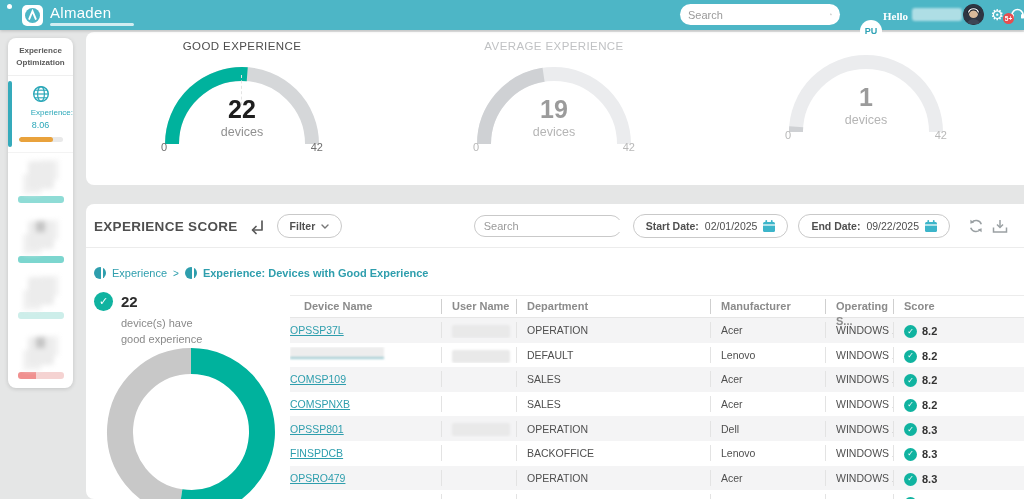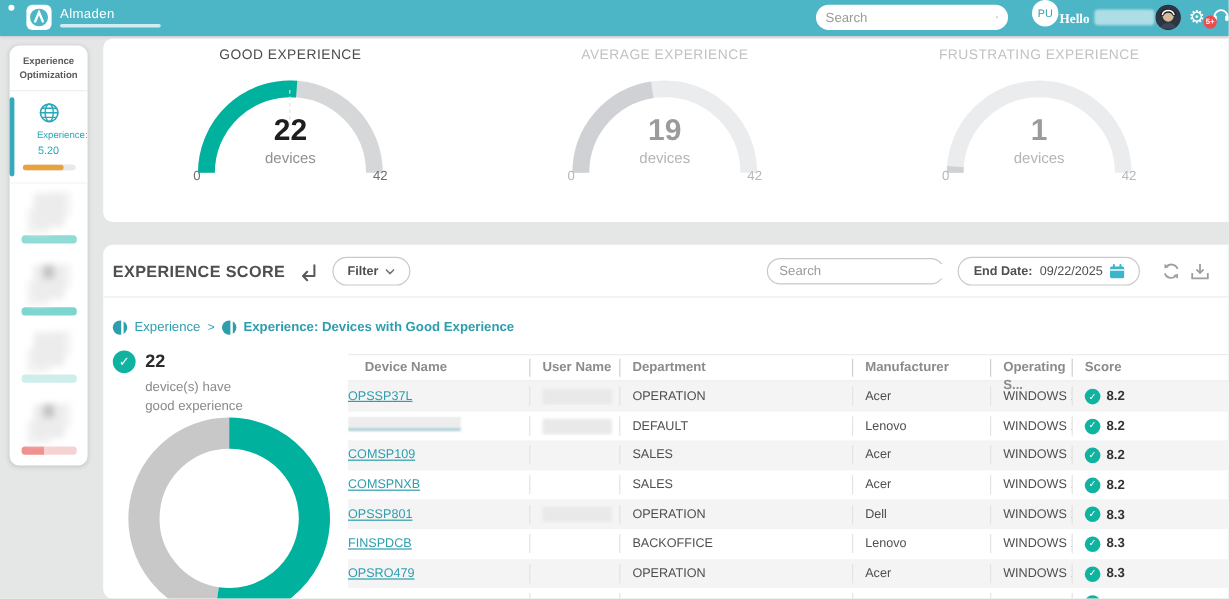--- a/index.html
+++ b/index.html
@@ -6,28 +6,28 @@
   html,body { width:1024px; height:499px; }
   body { font-family:"Liberation Sans", sans-serif; background:#e5e6e6; }
   #screen { position:relative; width:1024px; height:499px; overflow:hidden; background:#e5e6e6; }
 
   
   .nav { position:absolute; left:0; top:0; width:1024px; height:30px; background:#4db6c6;
          box-shadow:0 1px 3px rgba(0,0,0,.18); z-index:10; }
   .corner-dot { position:absolute; left:7px; top:4px; width:5px; height:5px; border-radius:50%; background:#fff; }
   .logo-wrap { position:absolute; left:22px; top:4px; display:flex; align-items:center; gap:7px; }
   .logo-mark { width:21px; height:21px; background:#fff; border-radius:5px; display:flex; align-items:center; justify-content:center; }
-  .brand { color:#fff; font-size:11px; font-weight:500; letter-spacing:.3px; }
+  .brand { color:#fff; font-size:15px; font-weight:500; letter-spacing:.3px; }
   .tagline-blur { width:84px; height:3px; margin-top:2px; border-radius:2px; background:rgba(255,255,255,.75); filter:blur(.6px); }
   .nav-search { position:absolute; right:184px; top:4px; width:160px; height:21px; background:#fff; border-radius:11px;
                 display:flex; align-items:center; padding:0 8px; }
   .nav-search input { border:none; outline:none; flex:1; font-size:11px; color:#555; font-family:"Liberation Sans",sans-serif; background:transparent; }
   .nav-search input::placeholder { color:#9a9a9a; }
-  .pu-chip { position:absolute; right:142px; top:0; width:22px; height:22px; border-radius:50%; background:#fff;
-             color:#2fa3b6; font-size:9px; font-weight:normal; display:flex; align-items:center; justify-content:center; }
+  .pu-chip { position:absolute; right:142px; top:20px; width:22px; height:22px; border-radius:50%; background:#fff;
+             color:#2fa3b6; font-size:9px; font-weight:bold; display:flex; align-items:center; justify-content:center; }
   .hello { position:absolute; right:116px; top:10px; color:#fff; font-size:11px; font-weight:bold;font-family:Liberation Serif, serif; }
   .name-blur { position:absolute; right:62px; top:8px; width:50px; height:13px; border-radius:3px;
                background:rgba(255,255,255,.55); filter:blur(1px); }
   .avatar { position:absolute; right:40px; top:4px; width:21px; height:21px; border-radius:50%; background:#2e3542; overflow:hidden; }
   .gear { position:absolute; right:20px; top:6px; color:#fff; font-size:15px; line-height:17px; }
   .headset { position:absolute; right:-2px; top:6px; width:16px; height:14px; }
   .badge { position:absolute; left:-7px; top:7px; min-width:11px; height:11px; border-radius:6px; background:#e84d4f;
            color:#fff; font-size:6.5px; font-weight:bold; display:flex; align-items:center; justify-content:center; padding:0 1px; }
 
   
@@ -171,21 +171,21 @@
     <div class="side-active">
       <span class="side-accent"></span>
       <svg class="globe" width="18" height="18" viewBox="0 0 18 18">
           <circle cx="9" cy="9" r="7.3" stroke="#2aa7b8" stroke-width="1.4" fill="none"></circle>
           <ellipse cx="9" cy="9" rx="3.4" ry="7.3" stroke="#2aa7b8" stroke-width="1.2" fill="none"></ellipse>
           <line x1="1.7" y1="9" x2="16.3" y2="9" stroke="#2aa7b8" stroke-width="1.2"></line>
           <line x1="2.8" y1="5.2" x2="15.2" y2="5.2" stroke="#2aa7b8" stroke-width="1.1"></line>
           <line x1="2.8" y1="12.8" x2="15.2" y2="12.8" stroke="#2aa7b8" stroke-width="1.1"></line>
         </svg>
       <div class="side-active-label">Experience:</div>
-      <div class="side-active-value">5.20</div>
+      <div class="side-active-value">8.06</div>
       <div class="side-progress">
           <i></i>
         </div>
     </div>
     <div class="ph-item">
       <div class="ph-icon"></div>
       <div class="ph-bar" style="background:#8fdcd6"></div>
     </div>
     <div class="ph-item">
       <div class="ph-icon dark"></div>
@@ -227,21 +227,20 @@
           </svg>
         <div class="gauge-num">19</div>
         <div class="gauge-unit">devices</div>
         <div class="gauge-minmax">
             <span>0</span>
             <span>42</span>
           </div>
       </div>
     </div>
     <div class="gauge-block g-muted">
-      <div class="gauge-title">FRUSTRATING EXPERIENCE</div>
       <div class="gauge-wrap">
         <svg id="gauge2" width="170" height="96" viewBox="0 0 170 96">
             <path d="M15.00 85.00 A70 70 0 0 1 155.00 85.00" stroke="#ebecee" stroke-width="14" fill="none"></path>
             <path d="M15.00 85.00 A70 70 0 0 1 15.20 79.77" stroke="#cfd1d4" stroke-width="14" fill="none"></path>
           </svg>
         <div class="gauge-num">1</div>
         <div class="gauge-unit">devices</div>
         <div class="gauge-minmax">
             <span>0</span>
             <span>42</span>
@@ -262,20 +261,30 @@
         <svg width="8" height="5" viewBox="0 0 8 5">
             <polyline points="1,1 4,4 7,1" stroke="#777" stroke-width="1.4" fill="none" stroke-linecap="round"></polyline>
           </svg>
       </div>
       <div class="sp-spacer"></div>
       <div class="sp-search">
         <input placeholder="Search" style="">
         <svg width="14" height="14" viewBox="0 0 14 14">
             <circle cx="5.8" cy="5.8" r="4.2" stroke="#555" stroke-width="1.3" fill="none"></circle>
             <line x1="9" y1="9" x2="12.6" y2="12.6" stroke="#555" stroke-width="1.3"></line>
+          </svg>
+      </div>
+      <div class="pill date-pill">
+        <span class="pill-label">Start Date:</span>
+        <span class="date-val">02/01/2025</span>
+        <svg width="12" height="12" viewBox="0 0 12 12">
+            <rect x="0" y="2" width="12" height="10" rx="1.5" fill="#3cb5ca"></rect>
+            <rect x="2.4" y="0" width="1.7" height="3.4" rx=".8" fill="#3cb5ca"></rect>
+            <rect x="7.9" y="0" width="1.7" height="3.4" rx=".8" fill="#3cb5ca"></rect>
+            <rect x="0" y="4.4" width="12" height="1.2" fill="#fff"></rect>
           </svg>
       </div>
       <div class="pill date-pill">
         <span class="pill-label">End Date:</span>
         <span class="date-val">09/22/2025</span>
         <svg width="12" height="12" viewBox="0 0 12 12">
             <rect x="0" y="2" width="12" height="10" rx="1.5" fill="#3cb5ca"></rect>
             <rect x="2.4" y="0" width="1.7" height="3.4" rx=".8" fill="#3cb5ca"></rect>
             <rect x="7.9" y="0" width="1.7" height="3.4" rx=".8" fill="#3cb5ca"></rect>
             <rect x="0" y="4.4" width="12" height="1.2" fill="#fff"></rect>

